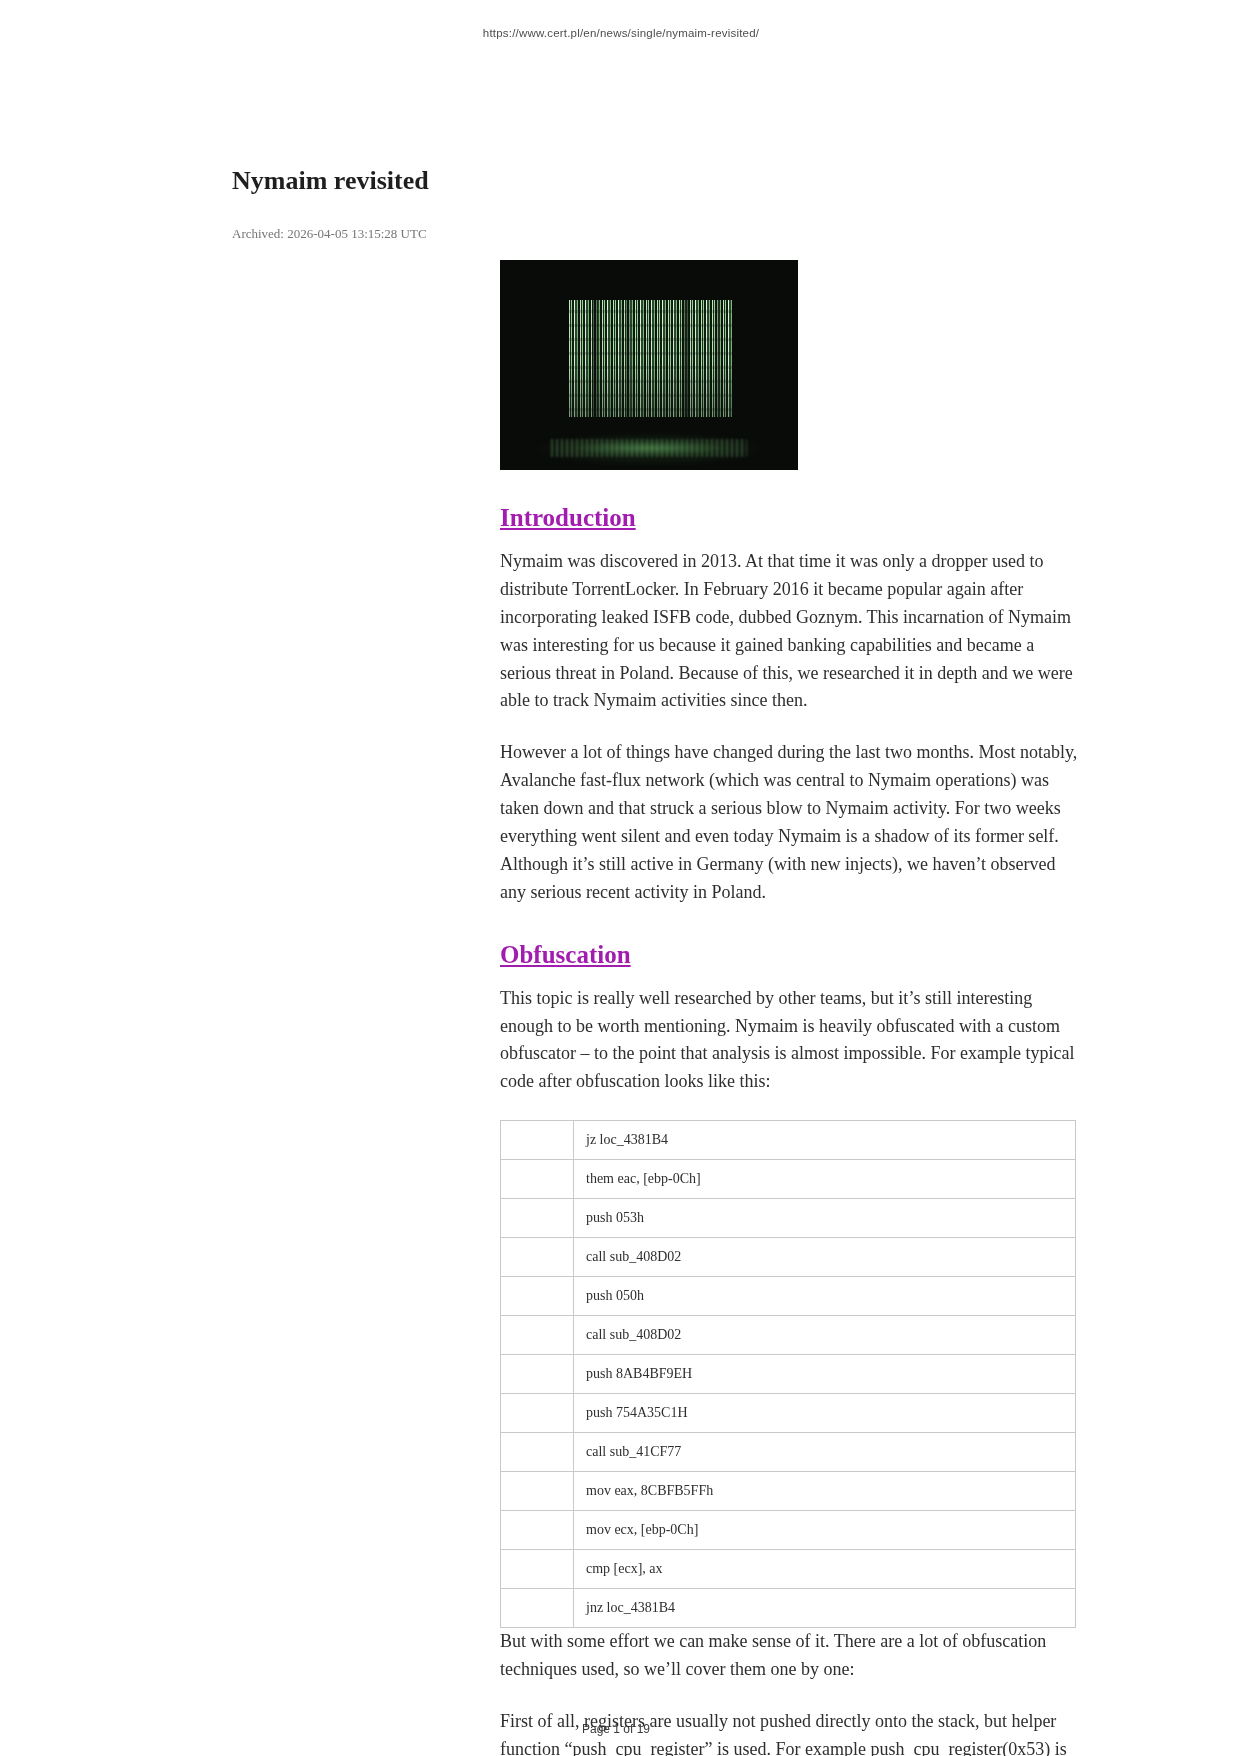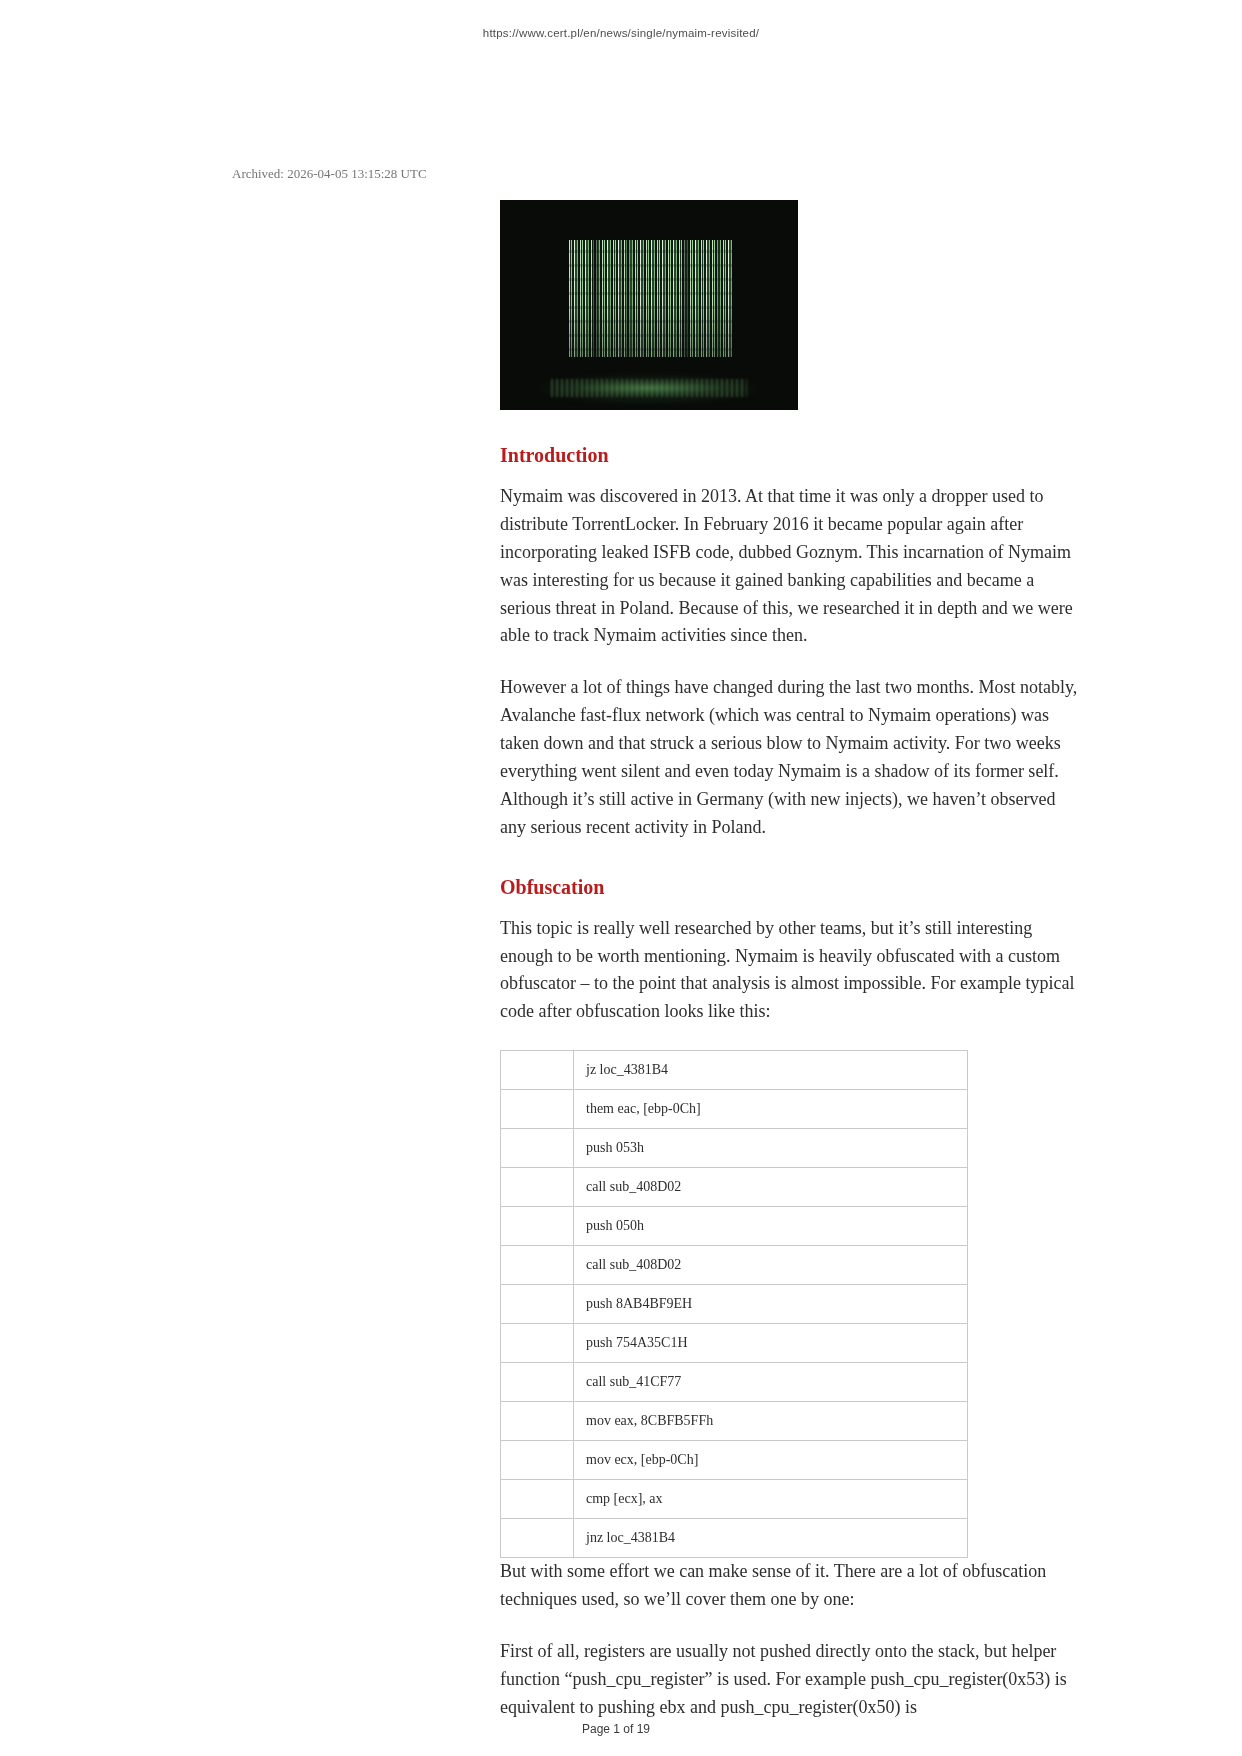--- a/index.html
+++ b/index.html
@@ -76,33 +76,34 @@
   .matrix-reflection{
     position:absolute; left:17%; width:66%; bottom:6%; height:9%;
     background:
       radial-gradient(ellipse at 50% 50%, rgba(110,190,110,.5), rgba(40,80,40,.18) 55%, rgba(0,0,0,0) 75%),
       repeating-linear-gradient(90deg, rgba(140,210,135,.35) 0 2px, rgba(10,25,12,.05) 2px 5px);
     filter:blur(1px);
     opacity:.85;
   }
   h2.section-heading{
     margin:34px 0 16px 0;
-    font-size:20px;
+    font-size:25px;
     font-weight:bold;
-    color:#b91c1c;
+    color:#a21caf;
+    text-decoration:underline;
   }
   p.body-para{
     margin:0 0 24px 0;
     font-size:18px;
     line-height:1.55;
     color:#2e2e2e;
   }
   table.code-table{
     border-collapse:collapse;
-    width:468px;
+    width:576px;
     margin:0 0 0 0;
     table-layout:fixed;
   }
   table.code-table td{
     border:1px solid #c9c9c9;
     height:36px;
     font-size:14px;
     color:#2e2e2e;
     vertical-align:middle;
   }
@@ -111,20 +112,21 @@
   .after-table{ margin-top:26px; }
 </style>
 </head>
 <body>
 
 <div class="page">
 
   <div class="url-header">https://www.cert.pl/en/news/single/nymaim-revisited/</div>
 
   <div class="title-block">
+    <h1 class="article-title">Nymaim revisited</h1>
     <div class="archived-line">Archived: 2026-04-05 13:15:28 UTC</div>
 
     <div class="article-body">
 
       <div class="hero">
         <div class="matrix-screen"></div>
         <div class="matrix-glow"></div>
         <div class="matrix-reflection"></div>
       </div>
 

